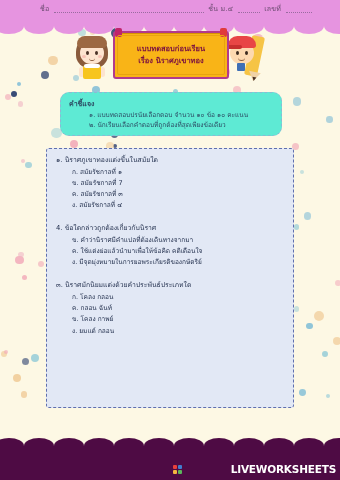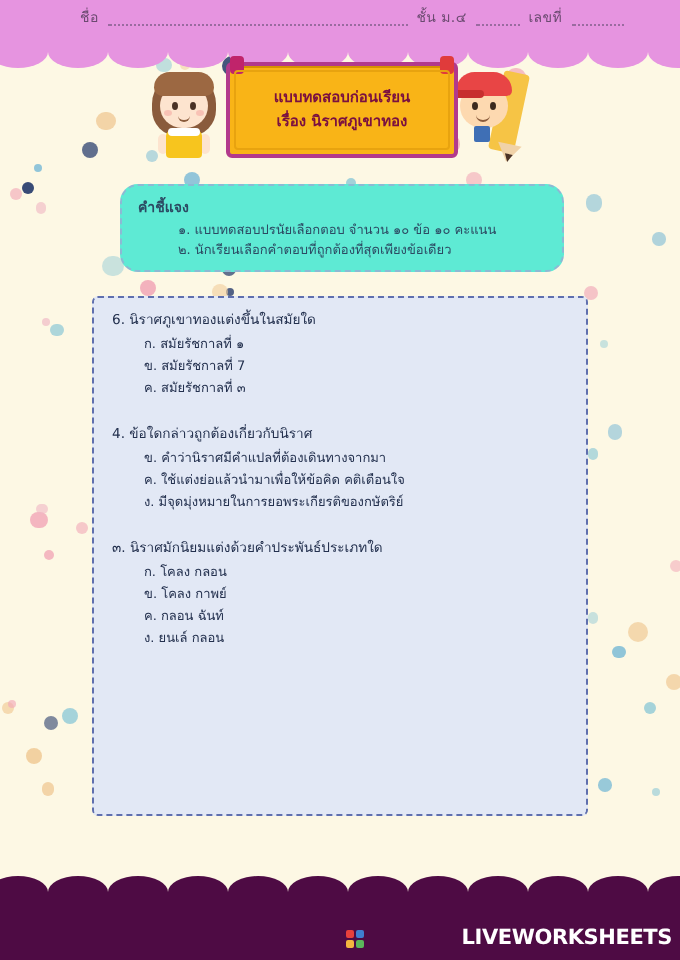--- a/index.html
+++ b/index.html
@@ -337,39 +337,40 @@
 
   <div class="instr">
     <div class="instr-title">คำชี้แจง</div>
     <div class="instr-item">๑. แบบทดสอบปรนัยเลือกตอบ จำนวน ๑๐ ข้อ ๑๐ คะแนน</div>
     <div class="instr-item">๒. นักเรียนเลือกคำตอบที่ถูกต้องที่สุดเพียงข้อเดียว</div>
   </div>
 
   <div class="qbox">
 
     <div class="q">
-      <div class="q-text">6. นิราศภูเขาทองแต่งขึ้นในสมัยใด</div>
+      <div class="q-text">๑. นิราศภูเขาทองแต่งขึ้นในสมัยใด</div>
       <div class="choice">ก. สมัยรัชกาลที่ ๑</div>
       <div class="choice">ข. สมัยรัชกาลที่ 7</div>
       <div class="choice">ค. สมัยรัชกาลที่ ๓</div>
+      <div class="choice">ง. สมัยรัชกาลที่ ๔</div>
     </div>
 
     <div class="q" style="margin-top:14px">
       <div class="q-text">4. ข้อใดกล่าวถูกต้องเกี่ยวกับนิราศ</div>
       <div class="choice">ข. คำว่านิราศมีคำแปลที่ต้องเดินทางจากมา</div>
       <div class="choice">ค. ใช้แต่งย่อแล้วนำมาเพื่อให้ข้อคิด คติเตือนใจ</div>
       <div class="choice">ง. มีจุดมุ่งหมายในการยอพระเกียรติของกษัตริย์</div>
     </div>
 
     <div class="q" style="margin-top:14px">
       <div class="q-text">๓. นิราศมักนิยมแต่งด้วยคำประพันธ์ประเภทใด</div>
       <div class="choice">ก. โคลง กลอน</div>
+      <div class="choice">ค. กลอน ฉันท์</div>
       <div class="choice">ข. โคลง กาพย์</div>
-      <div class="choice">ค. กลอน ฉันท์</div>
-      <div class="choice">ง. ยนเล์ กลอน</div>
+      <div class="choice">ง. ยมแต์ กลอน</div>
     </div>
 
   </div>
 
   <div class="bottom-scallop">
     <i></i>
       <i></i>
       <i></i>
       <i></i>
       <i></i>

